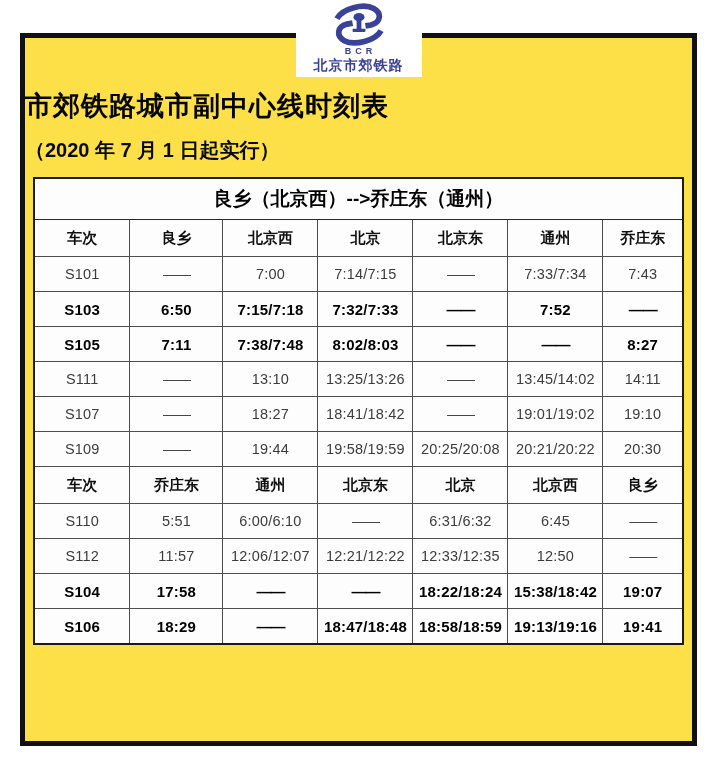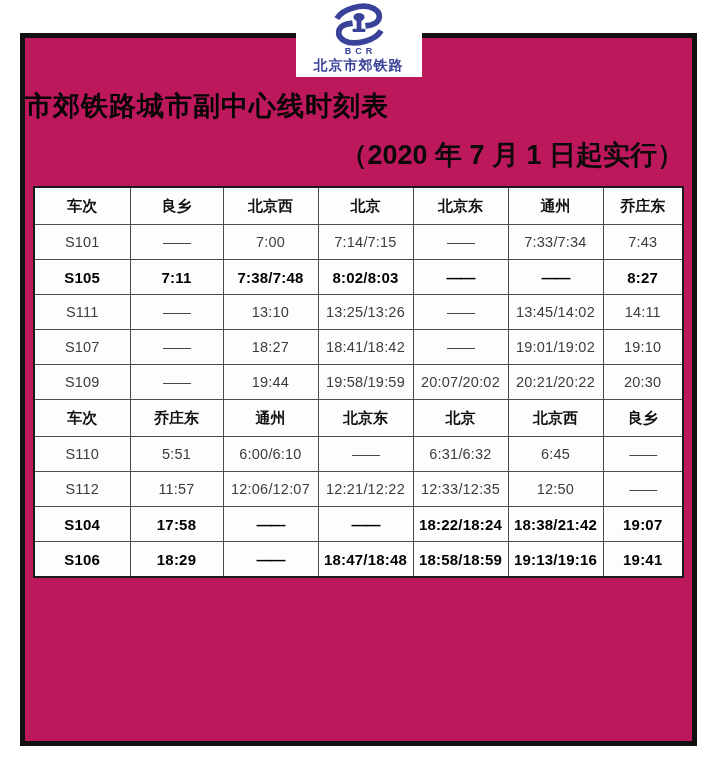--- a/index.html
+++ b/index.html
@@ -3,41 +3,41 @@
 <meta charset="utf-8">
 <style>
   html,body { margin:0; padding:0; }
   body {
     width:717px; height:767px; background:#ffffff; position:relative;
     font-family:"Liberation Sans", sans-serif; color:#000;
     overflow:hidden;
   }
   .frame {
     position:absolute; left:20px; top:33px; width:677px; height:713px;
-    border:5px solid #111111; box-sizing:border-box; background:#be185d;
+    border:5px solid #111111; box-sizing:border-box; background:#fde047;
   }
   .logo {
     position:absolute; top:-38px; left:50%; transform:translateX(-50%);
     background:#ffffff; padding:2px 18px 2px; text-align:center; z-index:2;
   }
   .logo svg { display:block; margin:0 auto; }
   .logo-acronym {
     font-size:9px; font-weight:bold; letter-spacing:4px; color:#3a4199;
     margin-top:-2px; padding-left:4px;
   }
   .logo-name {
     font-size:14px; font-weight:bold; color:#3a4199; letter-spacing:1px;
     margin-top:1px; white-space:nowrap;
   }
   .title {
     margin:50px 0 0; text-align:left; font-size:27px; font-weight:bold;
     letter-spacing:1px; color:#050505;
   }
   .subtitle {
-    margin:13px 8px 0; text-align:right; font-size:27px; font-weight:bold;
+    margin:13px 0 0; text-align:left; font-size:20px; font-weight:bold;
     color:#0a0a0a;
   }
   table.timetable {
     width:649px; margin:13px auto 0; border-collapse:collapse;
     table-layout:fixed; border:2px solid #1a1a1a; background:#fdfdfd;
   }
   table.timetable th, table.timetable td {
     border:1px solid #4d4d4d; text-align:center; vertical-align:middle;
     overflow:hidden; white-space:nowrap; padding:0;
   }
@@ -81,39 +81,51 @@
     <colgroup>
       <col style="width:96px">
         <col style="width:93px">
         <col style="width:95px">
       <col style="width:95px">
         <col style="width:95px">
         <col style="width:95px">
       <col style="width:80px">
     </colgroup>
     <tbody>
+        <tr class="section-row">
+          <th colspan="7" class="section-cell">良乡（北京西）--&gt;乔庄东（通州）</th>
+        </tr>
         <tr>
           <th class="col-cell">车次</th>
           <th class="col-cell">良乡</th>
           <th class="col-cell">北京西</th>
           <th class="col-cell">北京</th>
           <th class="col-cell">北京东</th>
           <th class="col-cell">通州</th>
           <th class="col-cell">乔庄东</th>
         </tr>
         <tr class="">
           <td class="data-cell">S101</td>
           <td class="data-cell dash">——</td>
           <td class="data-cell">7:00</td>
           <td class="data-cell">7:14/7:15</td>
           <td class="data-cell dash">——</td>
           <td class="data-cell">7:33/7:34</td>
           <td class="data-cell">7:43</td>
         </tr>
         <tr class="bold-row">
+          <td class="data-cell">S103</td>
+          <td class="data-cell">6:50</td>
+          <td class="data-cell">7:15/7:18</td>
+          <td class="data-cell">7:32/7:33</td>
+          <td class="data-cell dash">——</td>
+          <td class="data-cell">7:52</td>
+          <td class="data-cell dash">——</td>
+        </tr>
+        <tr class="bold-row">
           <td class="data-cell">S105</td>
           <td class="data-cell">7:11</td>
           <td class="data-cell">7:38/7:48</td>
           <td class="data-cell">8:02/8:03</td>
           <td class="data-cell dash">——</td>
           <td class="data-cell dash">——</td>
           <td class="data-cell">8:27</td>
         </tr>
         <tr class="">
           <td class="data-cell">S111</td>
@@ -131,21 +143,21 @@
           <td class="data-cell">18:41/18:42</td>
           <td class="data-cell dash">——</td>
           <td class="data-cell">19:01/19:02</td>
           <td class="data-cell">19:10</td>
         </tr>
         <tr class="">
           <td class="data-cell">S109</td>
           <td class="data-cell dash">——</td>
           <td class="data-cell">19:44</td>
           <td class="data-cell">19:58/19:59</td>
-          <td class="data-cell">20:07/20:02</td>
+          <td class="data-cell">20:25/20:08</td>
           <td class="data-cell">20:21/20:22</td>
           <td class="data-cell">20:30</td>
         </tr>
         <tr>
           <th class="col-cell">车次</th>
           <th class="col-cell">乔庄东</th>
           <th class="col-cell">通州</th>
           <th class="col-cell">北京东</th>
           <th class="col-cell">北京</th>
           <th class="col-cell">北京西</th>
@@ -168,21 +180,21 @@
           <td class="data-cell">12:33/12:35</td>
           <td class="data-cell">12:50</td>
           <td class="data-cell dash">——</td>
         </tr>
         <tr class="bold-row">
           <td class="data-cell">S104</td>
           <td class="data-cell">17:58</td>
           <td class="data-cell dash">——</td>
           <td class="data-cell dash">——</td>
           <td class="data-cell">18:22/18:24</td>
-          <td class="data-cell">18:38/21:42</td>
+          <td class="data-cell">15:38/18:42</td>
           <td class="data-cell">19:07</td>
         </tr>
         <tr class="bold-row">
           <td class="data-cell">S106</td>
           <td class="data-cell">18:29</td>
           <td class="data-cell dash">——</td>
           <td class="data-cell">18:47/18:48</td>
           <td class="data-cell">18:58/18:59</td>
           <td class="data-cell">19:13/19:16</td>
           <td class="data-cell">19:41</td>

